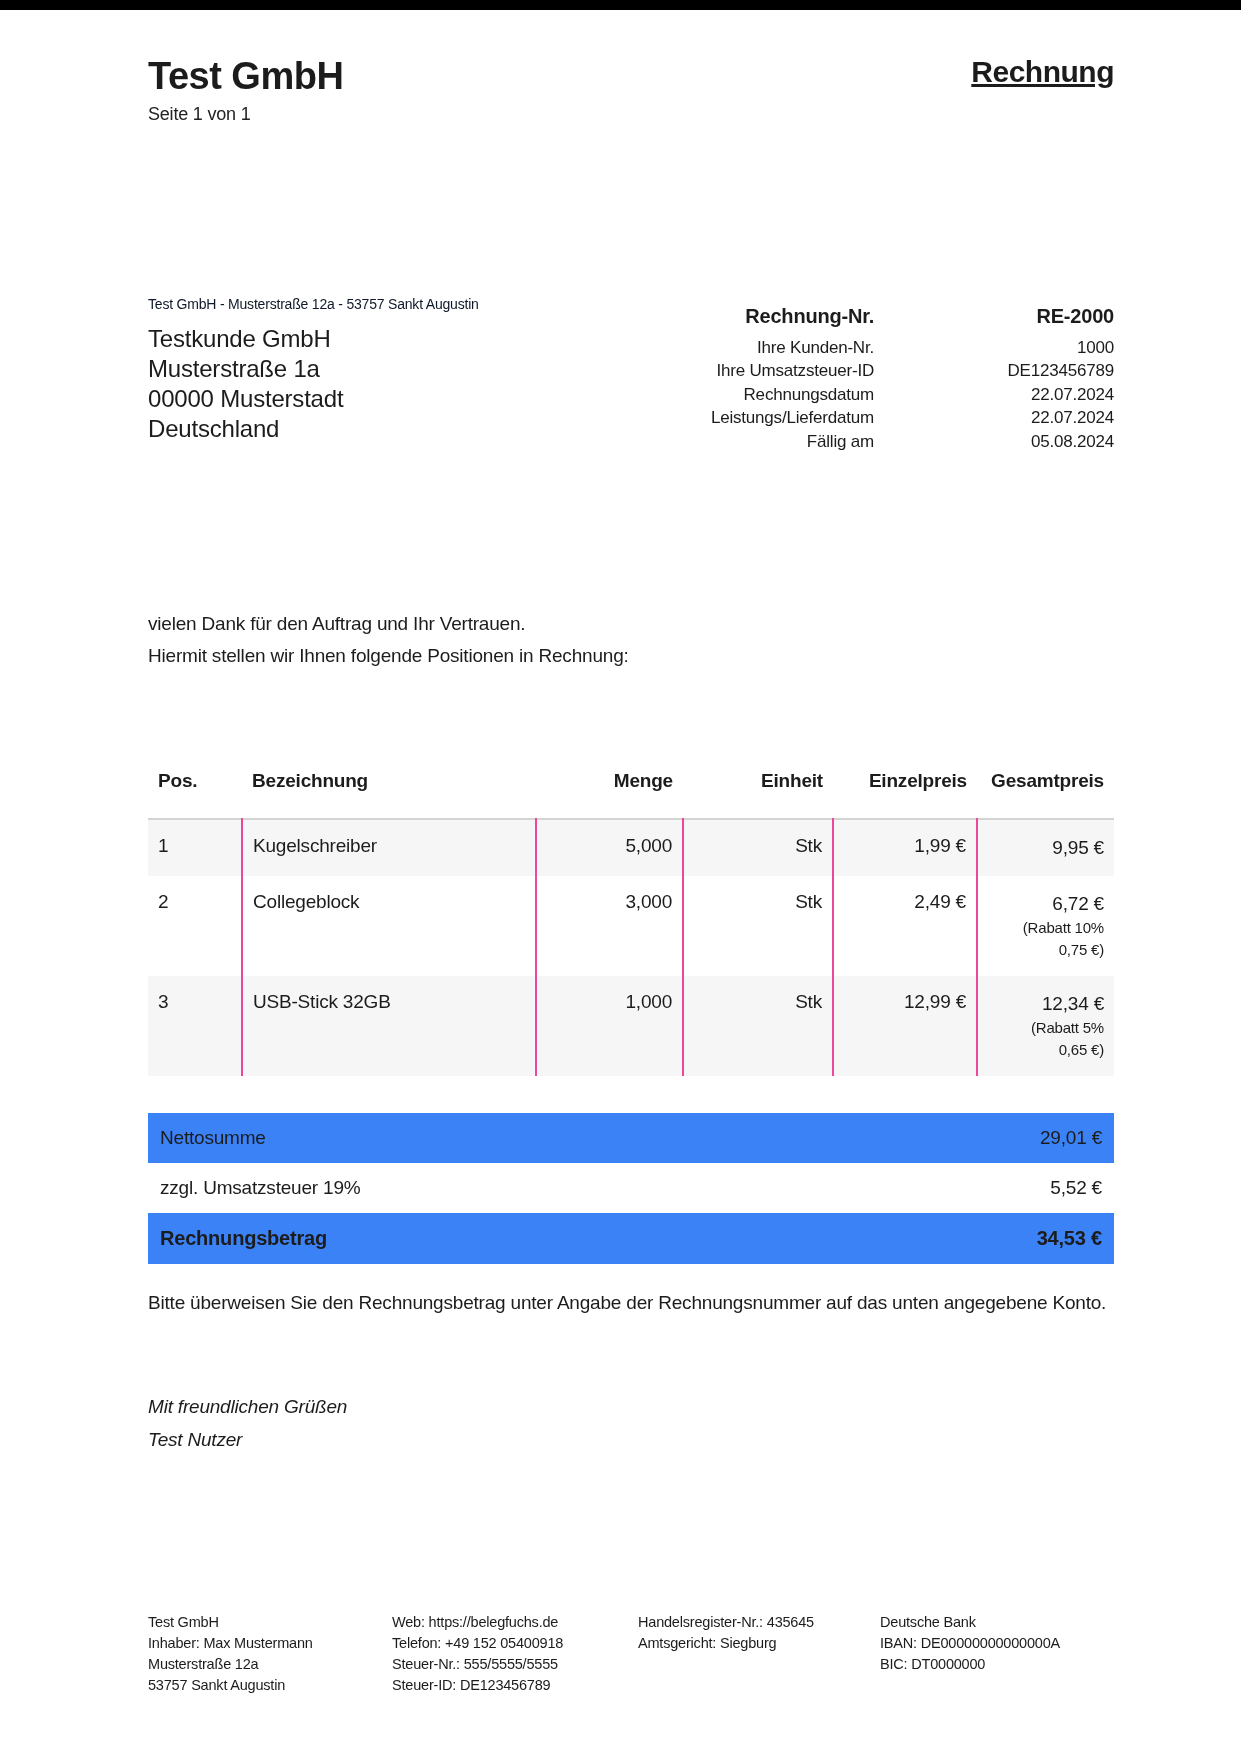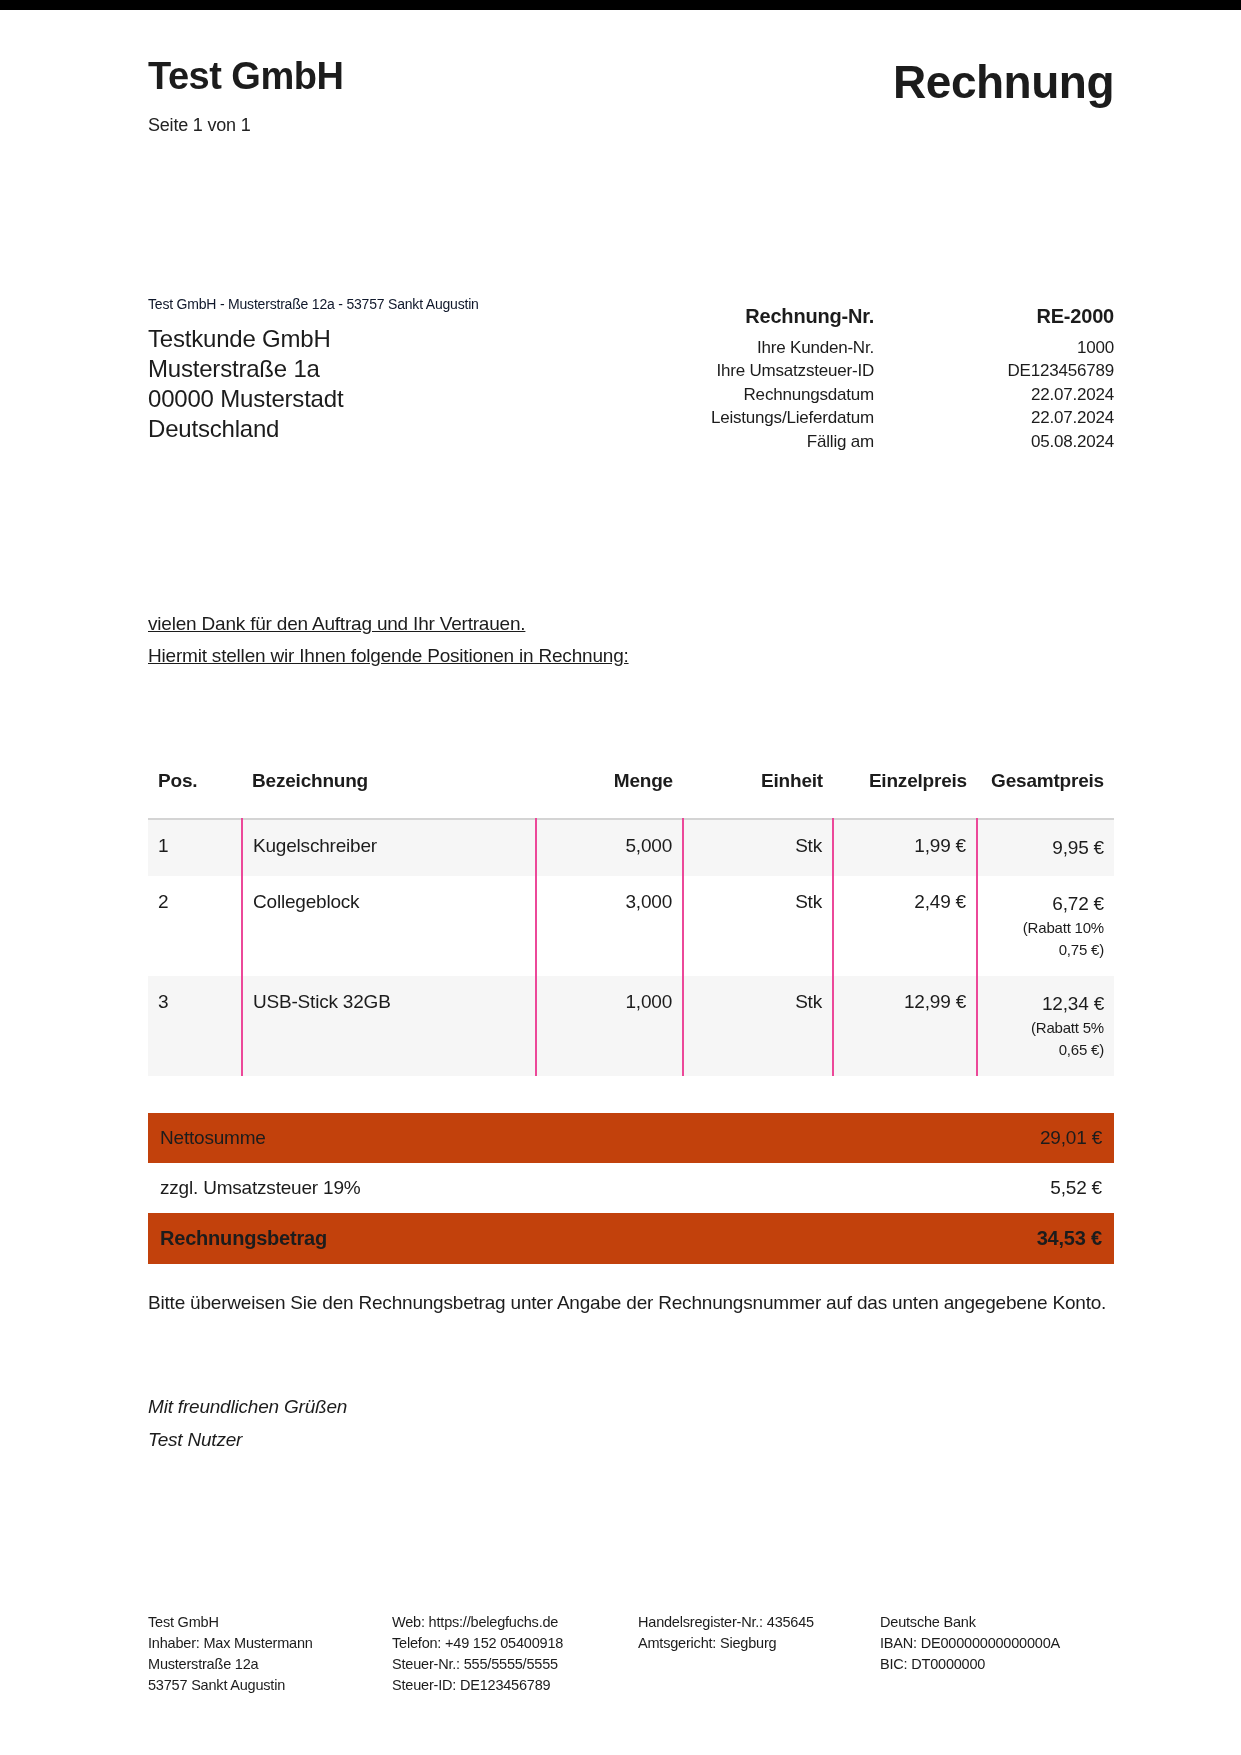--- a/index.html
+++ b/index.html
@@ -13,38 +13,38 @@
     overflow:hidden;
   }
   .top-bar {
     position:absolute; top:0; left:0; width:1241px; height:10px;
     background:#000000;
   }
   
   .header { position:absolute; top:55px; left:148px; width:966px; }
   .header-row { display:flex; justify-content:space-between; align-items:flex-start; }
   .company-name { font-size:38px; font-weight:700; letter-spacing:-0.5px; }
-  .doc-title    { font-size:46px; font-weight:700; letter-spacing:-0.5px; }
+  .doc-title    { font-size:30px; font-weight:700; letter-spacing:-0.5px;text-decoration:underline; }
   .page-info    { text-align:left; font-size:18px; margin-top:6px; color:#222; }
   
   .address { position:absolute; top:296px; left:148px; width:470px; }
   .sender-line { font-size:14px; margin-bottom:12px; color:#0f172a; }
   .recipient-line { font-size:24px; line-height:30px; }
   
   .meta { position:absolute; top:305px; left:640px; width:474px; }
   .meta-row { display:flex; line-height:23.5px; }
   .meta-label { flex:1 1 auto; text-align:right; font-size:17px; }
   .meta-value { width:240px; text-align:right; font-size:17px; }
   .meta-row.first { margin-bottom:7px; }
   .meta-row.first .meta-label,
   .meta-row.first .meta-value { font-size:20px; font-weight:700; }
   
   .greeting { position:absolute; top:608px; left:148px; width:990px; font-size:19px; }
   .greeting .salutation { margin-bottom:23px; line-height:32px; }
-  .greeting .g-line { line-height:32px;text-decoration:underline; }
+  .greeting .g-line { line-height:32px; }
   
   .items { position:absolute; top:770px; left:148px; width:966px; border-collapse:collapse; table-layout:fixed; }
   .items th { font-size:19px; font-weight:700; padding:0 10px 26px 10px; }
   .items th.h-left  { text-align:left; }
   .items th.h-right { text-align:right; }
   .items tbody { border-top:2px solid #d4d4d4; }
   .items td {
     font-size:19px; vertical-align:top; padding:15px 10px;
     border-left:2px solid #ec4899;
   }
@@ -52,21 +52,21 @@
   .items tr.row-odd  { background:#f6f6f6; }
   .items tr.row-even { background:#ffffff; }
   .c-left  { text-align:left; }
   .c-right { text-align:right; }
   .discount { font-size:15px; line-height:22px; text-align:right; }
   .total-main { line-height:26px; }
   
   .totals { position:absolute; top:1113px; left:148px; width:966px; }
   .totals-row { display:flex; justify-content:space-between; align-items:center; padding:14px 12px; }
   .totals-row .t-label, .totals-row .t-value { font-size:19px; }
-  .totals-row.shaded { background:#c2410c; }
+  .totals-row.shaded { background:#3b82f6; }
   .totals-row.grand .t-label, .totals-row.grand .t-value { font-size:20px; font-weight:700; }
   
   .payment-note { position:absolute; top:1286px; left:148px; width:980px; font-size:19px; line-height:33px; }
   .closing { position:absolute; top:1390px; left:148px; font-size:19px; line-height:33px;font-style:italic; }
   
   .footer { position:absolute; top:1612px; left:148px; width:966px; display:flex; }
   .footer-col { font-size:14.5px; line-height:21px; }
   .footer-col.col-0 { width:244px; }
   .footer-col.col-1 { width:246px; }
   .footer-col.col-2 { width:242px; }

